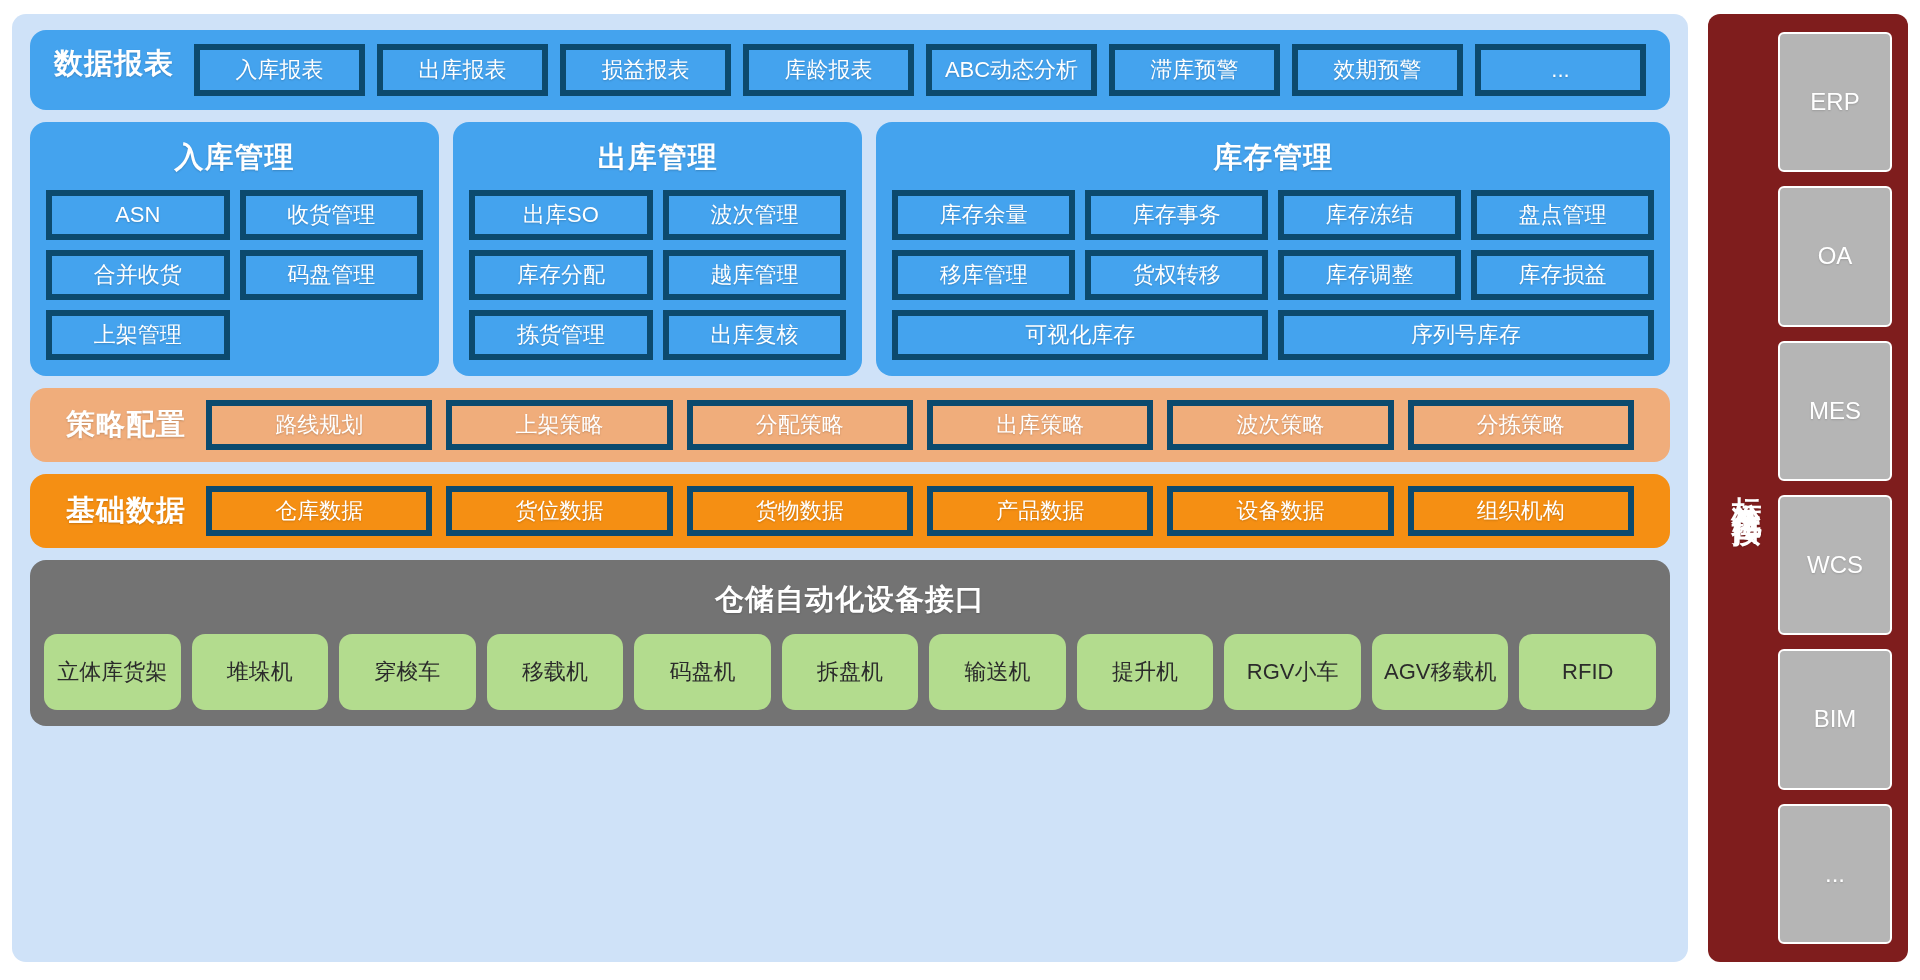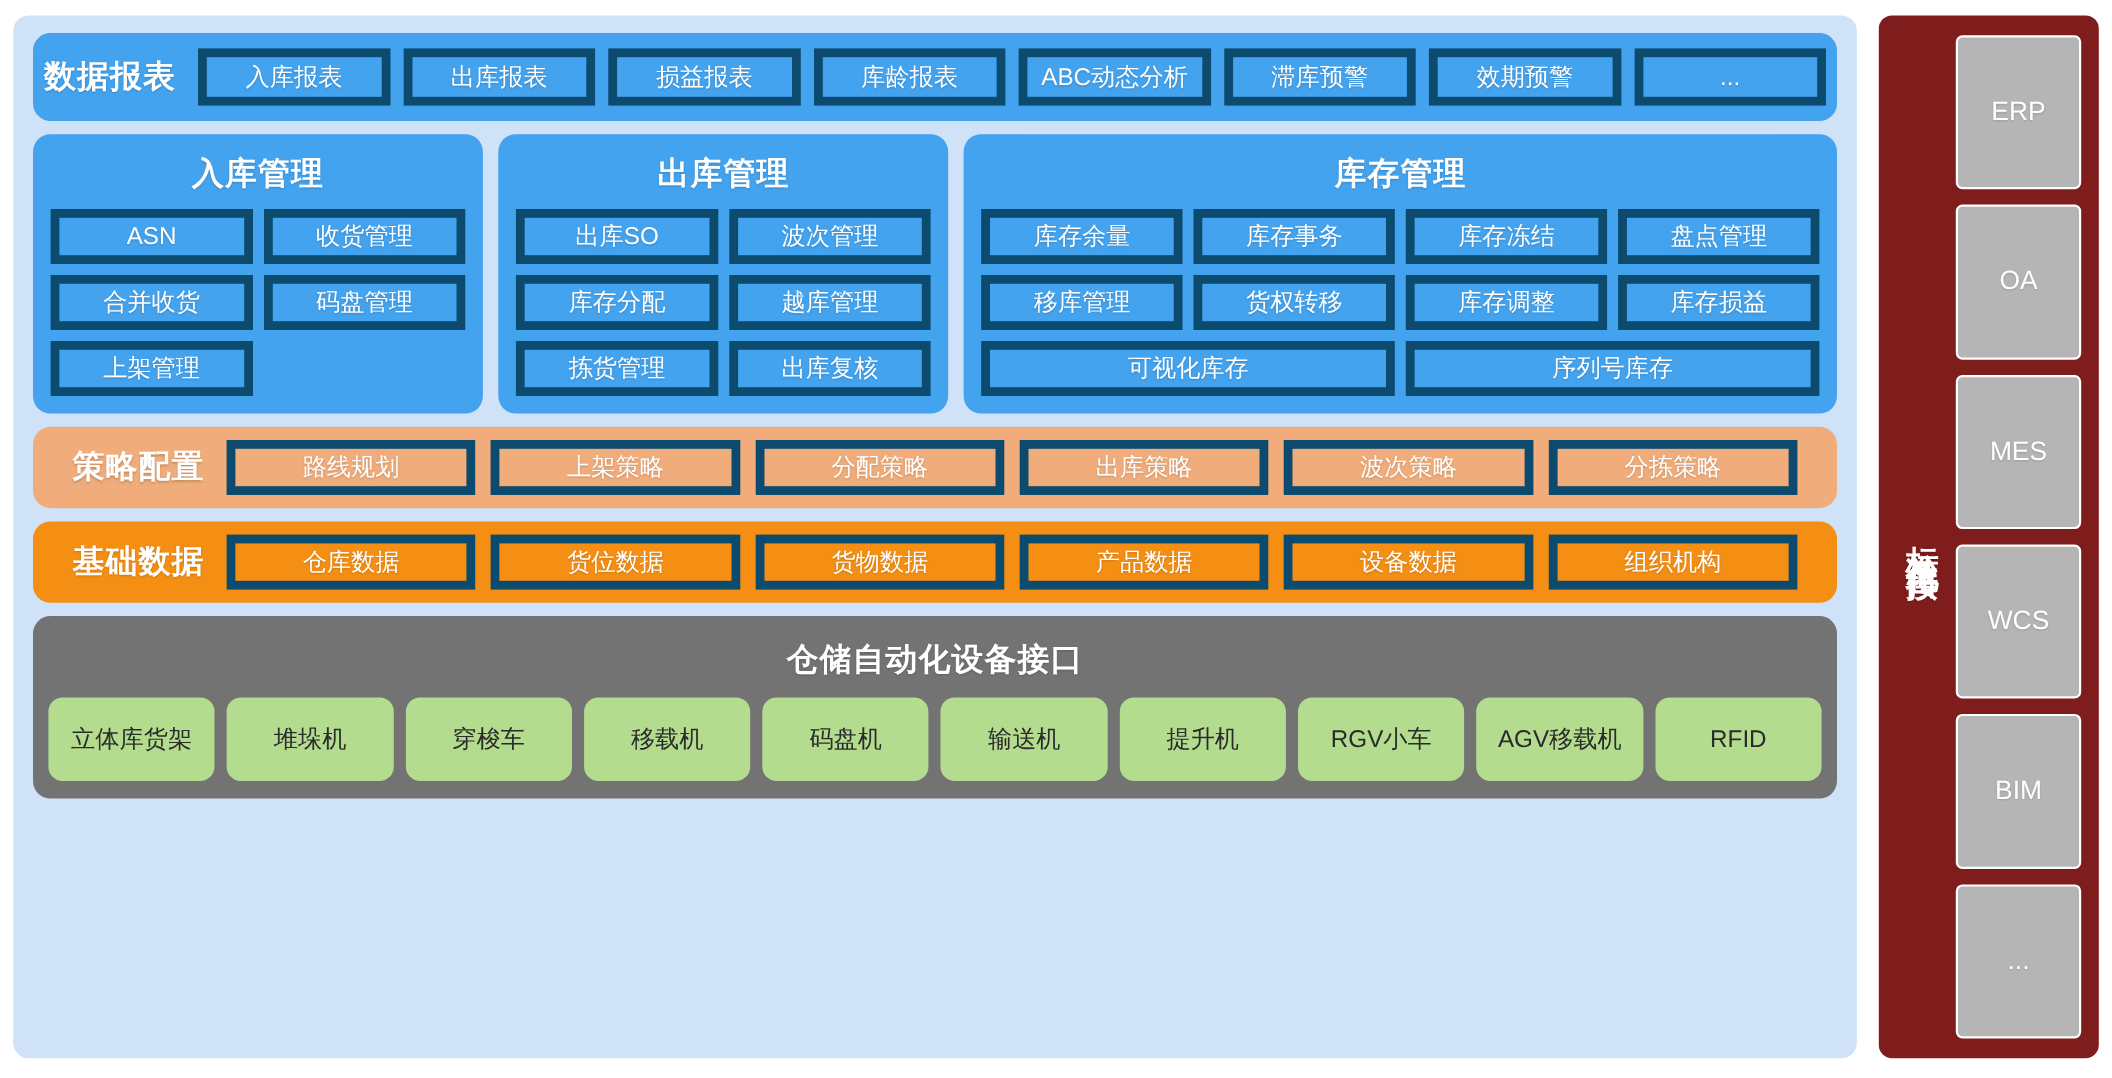--- a/index.html
+++ b/index.html
@@ -41,35 +41,34 @@
     box-sizing: border-box;
   }
   .band-blue   { background: #44a3ee; }
   .band-peach  { background: #f0ad7b; }
   .band-orange { background: #f58f13; }
   .band-green  { background: #737373; }
 
   
   .reports-row {
     display: flex;
-    align-items: center;
-    padding: 14px 10px;
+    padding: 14px 24px;
     gap: 12px;
   }
   .band-title {
     color: #ffffff;
     font-weight: bold;
     font-size: 29px;
     letter-spacing: 1px;
     white-space: nowrap;
     text-shadow: 0 1px 2px rgba(0,0,0,.18);
   }
   .reports-row .band-title { margin-right: 8px; }
   .chip {
-    border: 8px solid #0c4a6e;
+    border: 6px solid #0c4a6e;
     color: #ffffff;
     font-size: 22px;
     display: flex;
     align-items: center;
     justify-content: center;
     box-sizing: border-box;
     white-space: nowrap;
     text-shadow: 0 1px 2px rgba(0,0,0,.18);
   }
   .reports-row .chip {
@@ -303,20 +302,21 @@
     </div>
 
     <div class="band band-green green-section">
       <div class="green-title">仓储自动化设备接口</div>
       <div class="green-grid">
         <div class="eq-chip">立体库货架</div>
         <div class="eq-chip">堆垛机</div>
         <div class="eq-chip">穿梭车</div>
         <div class="eq-chip">移载机</div>
         <div class="eq-chip">码盘机</div>
+        <div class="eq-chip">拆盘机</div>
         <div class="eq-chip">输送机</div>
         <div class="eq-chip">提升机</div>
         <div class="eq-chip">RGV小车</div>
         <div class="eq-chip">AGV移载机</div>
         <div class="eq-chip">RFID</div>
       </div>
     </div>
 
   </div>
 

